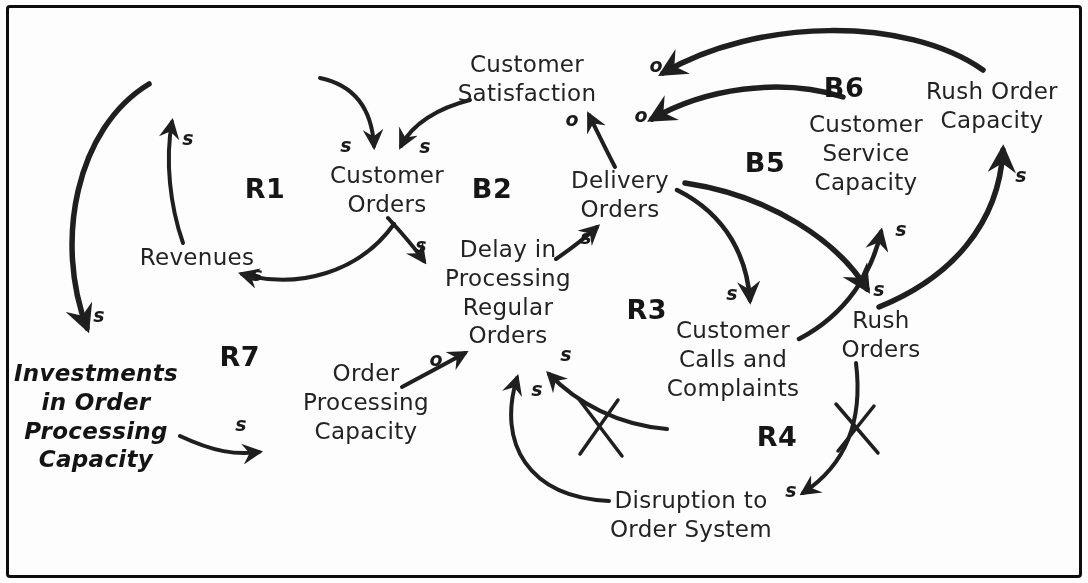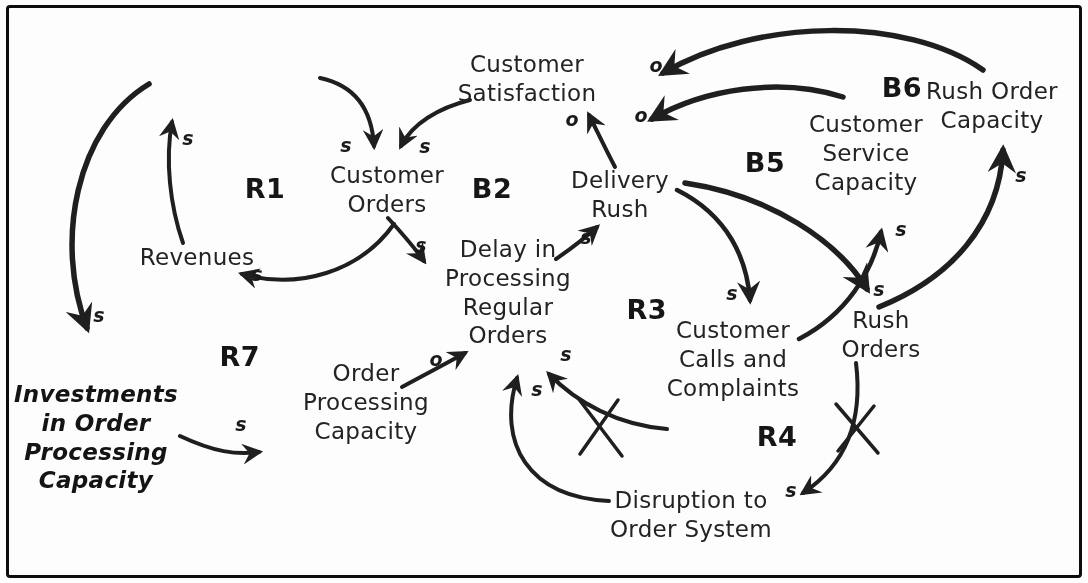--- a/index.html
+++ b/index.html
@@ -72,49 +72,49 @@
       <line class="xmark" x1="874" y1="406" x2="838" y2="451"></line>
     </g>
   </svg>
 
   <div class="node" style="left:417px;top:50px;width:220px;">Customer
 Satisfaction</div>
   <div class="node" style="left:297px;top:161px;width:180px;">Customer
 Orders</div>
   <div class="node" style="left:117px;top:243px;width:160px;">Revenues</div>
   <div class="node" style="left:540px;top:166px;width:160px;">Delivery
-Rush</div>
+Orders</div>
   <div class="node" style="left:408px;top:235px;width:200px;">Delay in
 Processing
 Regular
 Orders</div>
   <div class="node" style="left:776px;top:110px;width:180px;">Customer
 Service
 Capacity</div>
   <div class="node" style="left:896px;top:77px;width:192px;">Rush Order
 Capacity</div>
   <div class="node" style="left:643px;top:316px;width:180px;">Customer
 Calls and
 Complaints</div>
   <div class="node" style="left:821px;top:306px;width:120px;">Rush
 Orders</div>
-  <div class="node bold-italic" style="left:6px;top:380px;width:180px;text-align:center;">Investments
+  <div class="node bold-italic" style="left:6px;top:359px;width:180px;text-align:center;">Investments
 in Order
 Processing
 Capacity</div>
   <div class="node" style="left:276px;top:359px;width:180px;">Order
 Processing
 Capacity</div>
   <div class="node" style="left:581px;top:486px;width:220px;">Disruption to
 Order System</div>
 
   <div class="loop-label" style="left:235px;top:173px;">R1</div>
   <div class="loop-label" style="left:462px;top:173px;">B2</div>
   <div class="loop-label" style="left:735px;top:147px;">B5</div>
-  <div class="loop-label" style="left:862px;top:72px;text-align:right;">B6</div>
+  <div class="loop-label" style="left:814px;top:72px;">B6</div>
   <div class="loop-label" style="left:607px;top:294px;text-align:right;">R3</div>
   <div class="loop-label" style="left:747px;top:421px;">R4</div>
   <div class="loop-label" style="left:200px;top:341px;text-align:right;">R7</div>
 
   <div class="polarity" style="left:337px;top:134px;">s</div>
   <div class="polarity" style="left:416px;top:135px;">s</div>
   <div class="polarity" style="left:412px;top:234px;">s</div>
   <div class="polarity" style="left:248px;top:263px;">s</div>
   <div class="polarity" style="left:179px;top:127px;">s</div>
   <div class="polarity" style="left:90px;top:304px;">s</div>

